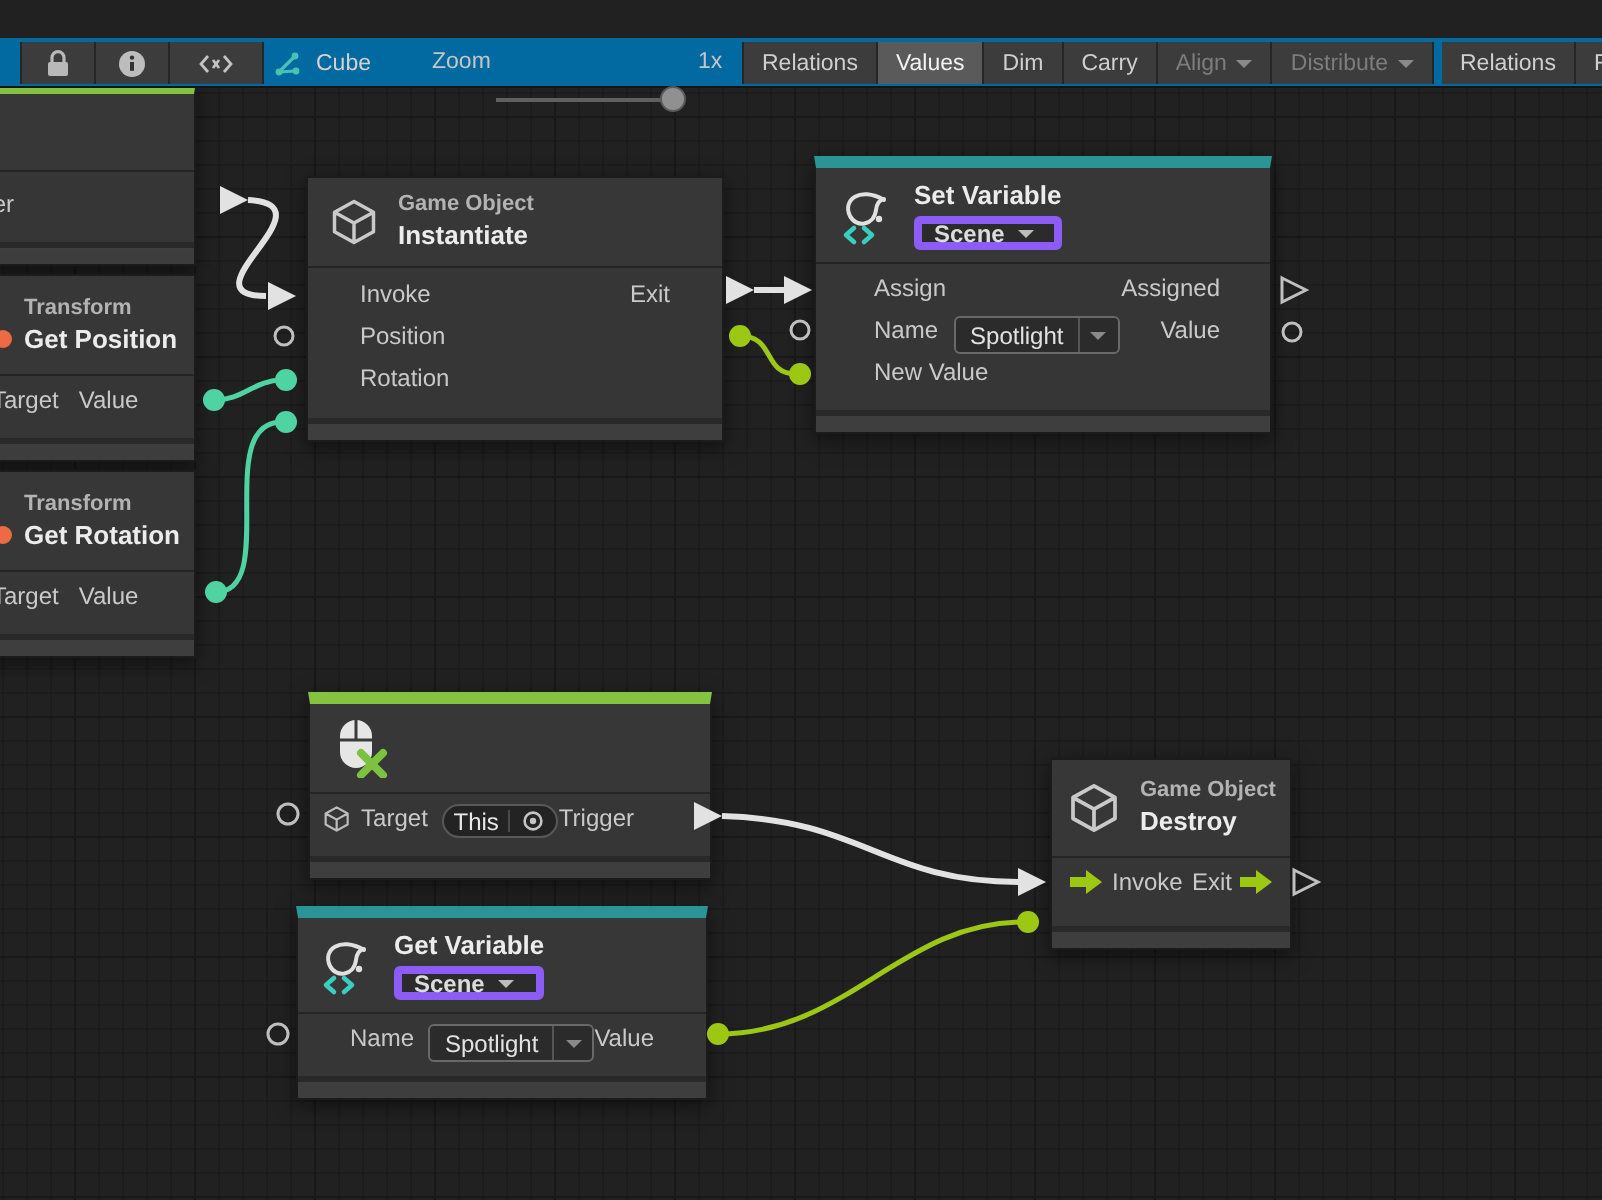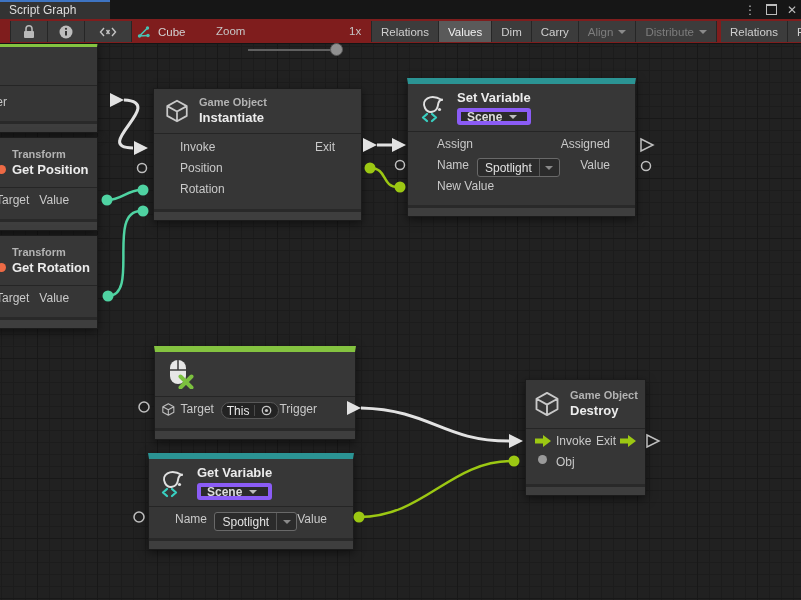--- a/index.html
+++ b/index.html
@@ -8,21 +8,21 @@
 
   
   .tabbar{position:absolute;left:0;top:0;width:801px;height:19px;background:#161616;z-index:20;}
   .tab{position:absolute;left:0;top:0;width:110px;height:19px;background:#333;border-top:2px solid var(--blue);
        box-sizing:border-box;color:#dedede;font-size:12px;line-height:16px;padding-left:9px;}
   .winbtns{position:absolute;right:4px;top:0;height:19px;display:flex;align-items:center;gap:10px;color:#bdbdbd;}
   .winbtns .g{font-size:12px;line-height:12px;}
   .maxbox{width:9px;height:8px;border:1.5px solid #bdbdbd;border-top-width:2.5px;}
 
   
-  .toolbar{position:absolute;left:0;top:19px;width:801px;height:25px;background:#7f1d1d;z-index:20;
+  .toolbar{position:absolute;left:0;top:19px;width:801px;height:25px;background:#0369a1;z-index:20;
            border-bottom:1px solid #141414;box-sizing:border-box;color:#cfcfcf;font-size:11.5px;}
   .tb-group{position:absolute;top:2px;height:21px;display:flex;align-items:center;}
   .tb-btn{height:21px;display:flex;align-items:center;padding:0 9px;background:#3c3c3c;border-right:1px solid #262626;}
   .tb-btn:first-child{border-left:1px solid #262626;}
   .crumb{position:absolute;left:136px;top:2px;height:21px;display:flex;align-items:center;gap:6px;color:#d3d3d3;}
   .zoomlbl{position:absolute;left:216px;top:6px;color:#c6c6c6;}
   .slider-track{position:absolute;left:248px;top:30px;width:92px;height:2px;background:#606060;}
   .slider-knob{position:absolute;left:330px;top:24px;width:13px;height:13px;border-radius:50%;background:#909090;border:1px solid #5a5a5a;box-sizing:border-box;}
   .zoomval{position:absolute;left:349px;top:6px;color:#c6c6c6;}
   .tb-right{position:absolute;left:371px;top:2px;height:21px;display:flex;align-items:stretch;}
@@ -266,25 +266,20 @@
         </svg>
         <span style="width:5px;"></span>
         <span>Invoke</span>
         <span class="sp"></span>
         <span>Exit</span>
         <span style="width:4px;"></span>
         <svg width="16" height="14" viewBox="0 0 16 14">
           <path d="M0 4.5 H8 V1 L16 7 L8 13 V9.5 H0 Z" fill="var(--lime)"></path>
         </svg>
       </div>
-      <div class="row">
-        <span style="width:9px;height:9px;border-radius:50%;background:#9a9a9a;display:inline-block;margin-left:3px;"></span>
-        <span style="width:9px;"></span>
-        <span>Obj</span>
-      </div>
     </div>
     <div class="nf"></div>
   </div>
 
   <svg id="wires">
 
     <path d="M124,100 C168,102 90,148 133,148" fill="none" style="stroke:var(--wire);" stroke-width="3"></path>
     <path d="M377,145 L392,145" fill="none" style="stroke:var(--wire);" stroke-width="3"></path>
     <path d="M370,168 C388,168 381,187 398,187" fill="none" style="stroke:var(--lime);" stroke-width="2.5"></path>
     <path d="M107,200 C122,200 127,190 141,190" fill="none" style="stroke:var(--tealport);" stroke-width="2.5"></path>
@@ -312,30 +307,20 @@
     <circle cx="400" cy="187" r="5.5" style="fill:var(--lime);"></circle>
     <circle cx="359" cy="517" r="5.5" style="fill:var(--lime);"></circle>
     <circle cx="514" cy="461" r="5.5" style="fill:var(--lime);"></circle>
 
     <circle cx="107" cy="200" r="5.5" style="fill:var(--tealport);"></circle>
     <circle cx="108" cy="296" r="5.5" style="fill:var(--tealport);"></circle>
     <circle cx="143" cy="190" r="5.5" style="fill:var(--tealport);"></circle>
     <circle cx="143" cy="211" r="5.5" style="fill:var(--tealport);"></circle>
   </svg>
 
-  <div class="tabbar">
-    <div class="tab">
-      <span>Script Graph</span>
-    </div>
-    <div class="winbtns">
-      <span class="g">⋮</span>
-      <span class="maxbox"></span>
-      <span class="g">✕</span>
-    </div>
-  </div>
 
   <div class="toolbar">
     <div class="tb-group" style="left:10px;">
       <div class="tb-btn">
         <svg width="18" height="18" viewBox="0 0 18 18">
           <rect x="4" y="8" width="10" height="7" rx="1" fill="#b9b9b9"></rect>
           <path d="M6 8 V5.8 a3 3 0 0 1 6 0 V8" fill="none" stroke="#b9b9b9" stroke-width="1.6"></path>
         </svg>
       </div>
       <div class="tb-btn">

